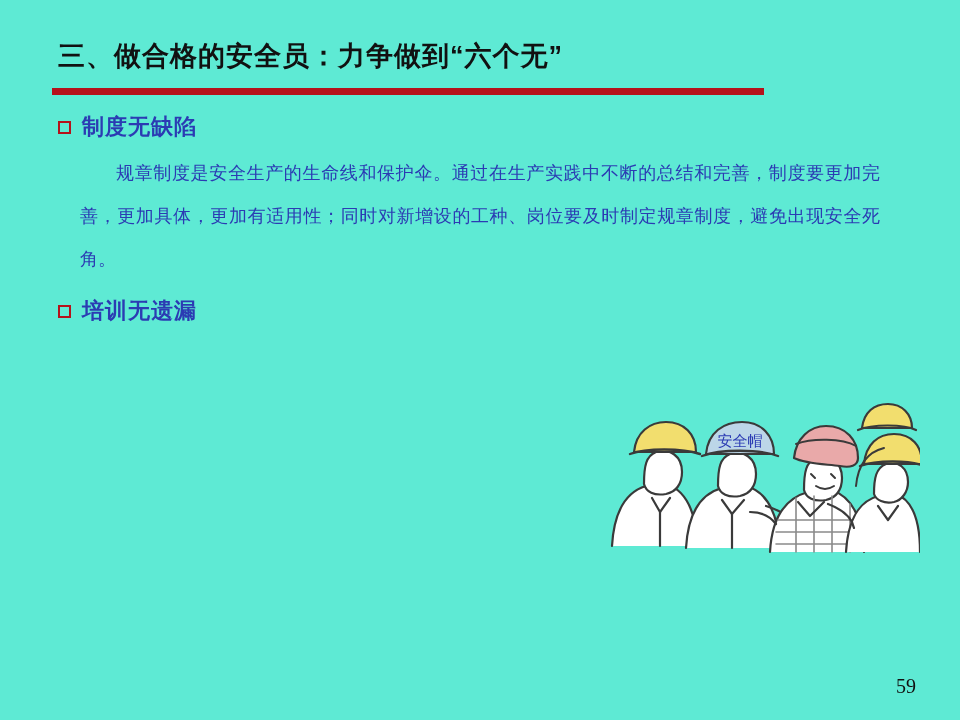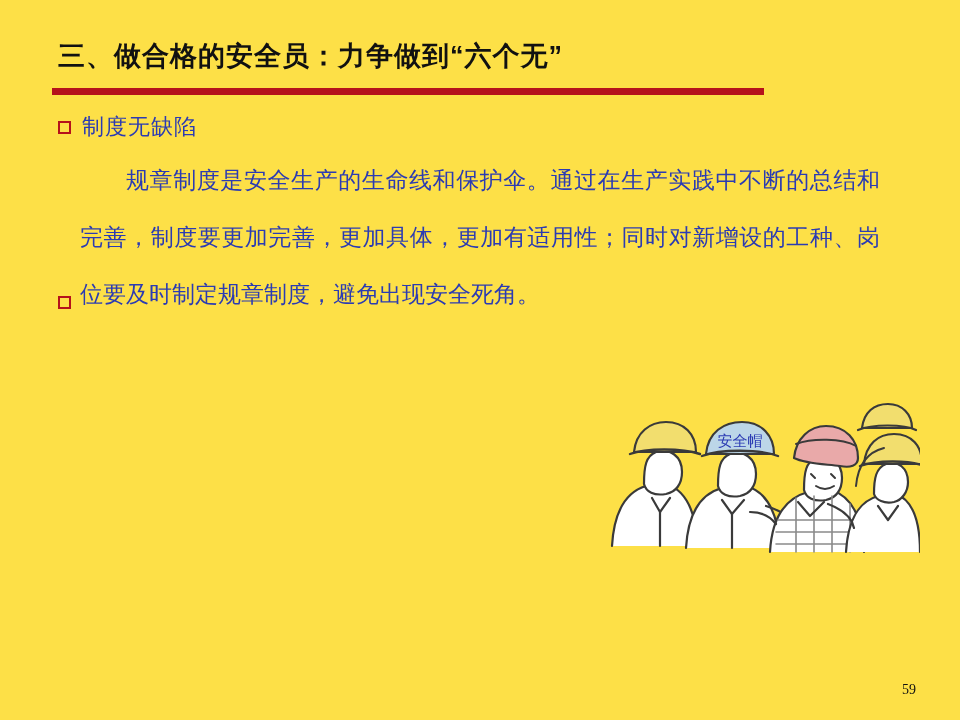--- a/index.html
+++ b/index.html
@@ -10,21 +10,21 @@
     width: 960px;
     height: 720px;
     background: #ffffff;
     font-family: "Liberation Sans", sans-serif;
     overflow: hidden;
   }
   .slide {
     position: relative;
     width: 960px;
     height: 720px;
-    background: #fde047;
+    background: #5eead4;
     box-sizing: border-box;
   }
   .slide-title {
     position: absolute;
     left: 58px;
     top: 38px;
     font-size: 27px;
     font-weight: bold;
     color: #111111;
     letter-spacing: 1px;
@@ -46,33 +46,33 @@
   }
   .bullet-head .marker {
     width: 13px;
     height: 13px;
     border: 2px solid #b5121b;
     box-sizing: border-box;
     display: inline-block;
   }
   .bullet-head .marker-text {
     font-size: 22px;
-    font-weight: normal;
+    font-weight: bold;
     color: #2b3bb3;
     letter-spacing: 1px;
     white-space: nowrap;
   }
   #bullet1-head { left: 58px; top: 112px; }
   #bullet2-head { left: 58px; top: 296px; }
 
   .para {
     position: absolute;
     color: #2b3bb3;
-    font-size: 23px;
-    line-height: 57px;
+    font-size: 18px;
+    line-height: 43px;
     text-align: justify;
     text-justify: inter-ideograph;
     text-indent: 2em;
   }
   #para1 {
     left: 80px;
     top: 152px;
     width: 800px;
   }
   #para2 {
@@ -84,41 +84,42 @@
     position: absolute;
     left: 600px;
     top: 316px;
     width: 320px;
     height: 250px;
   }
   .page-number {
     position: absolute;
     right: 44px;
     bottom: 22px;
-    font-size: 14px;
+    font-size: 20px;
     color: #111111;
     font-family: "Liberation Serif", serif;
   }
 </style>
 </head>
 <body>
 
 <div class="slide">
 
   <div class="slide-title">三、做合格的安全员：力争做到“六个无”</div>
   <div class="title-rule"></div>
 
   <div class="bullet-head" id="bullet1-head">
     <span class="marker"></span>
     <span class="marker-text">制度无缺陷</span>
   </div>
   <div class="para" id="para1">规章制度是安全生产的生命线和保护伞。通过在生产实践中不断的总结和完善，制度要更加完善，更加具体，更加有适用性；同时对新增设的工种、岗位要及时制定规章制度，避免出现安全死角。</div>
 
   <div class="bullet-head" id="bullet2-head">
     <span class="marker"></span>
+    <span class="marker-text">培训无遗漏</span>
   </div>
 
   <div class="illustration">
     <svg viewBox="0 0 320 250" width="320" height="250" xmlns="http://www.w3.org/2000/svg">
       <g fill="none" stroke="#3a3a3a" stroke-width="2.2" stroke-linecap="round" stroke-linejoin="round">
 
         <path d="M12 230 C14 196 26 176 46 170 L66 168 C86 174 96 196 98 230" fill="#ffffff"></path>
         <path d="M44 168 C44 150 46 140 56 136 C70 132 82 140 82 156 C82 168 76 176 66 178 C54 180 46 176 44 168 Z" fill="#ffffff"></path>
         <path d="M34 136 C36 116 50 106 66 106 C84 106 96 118 96 136 Z" fill="#f2de6e"></path>
         <path d="M30 138 C46 132 82 132 100 138" stroke-width="2.4"></path>

